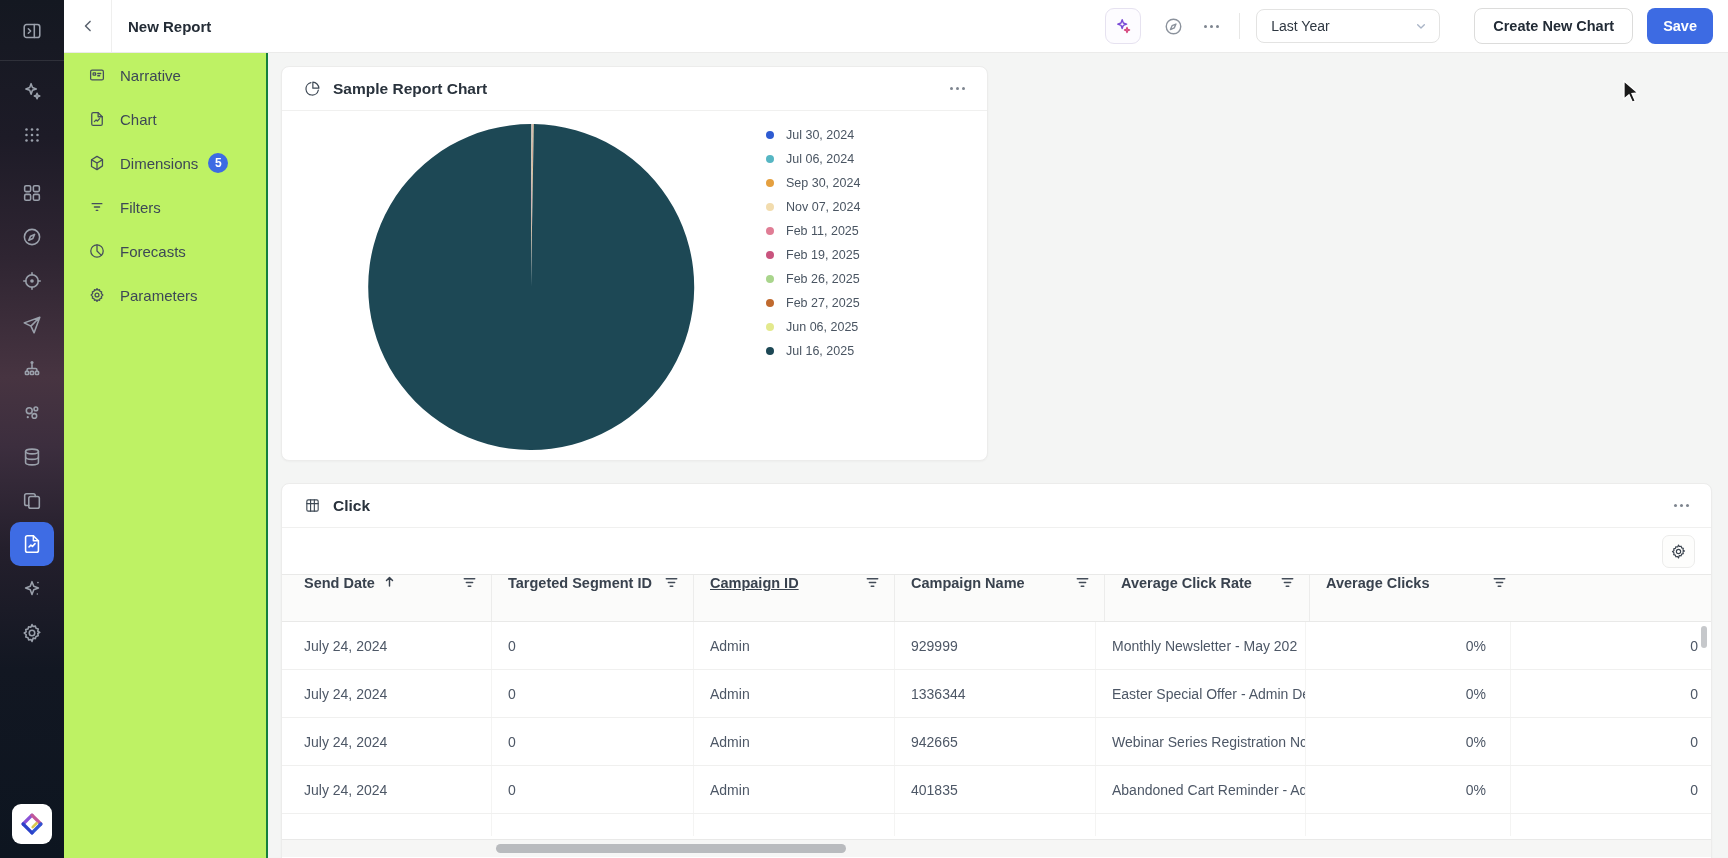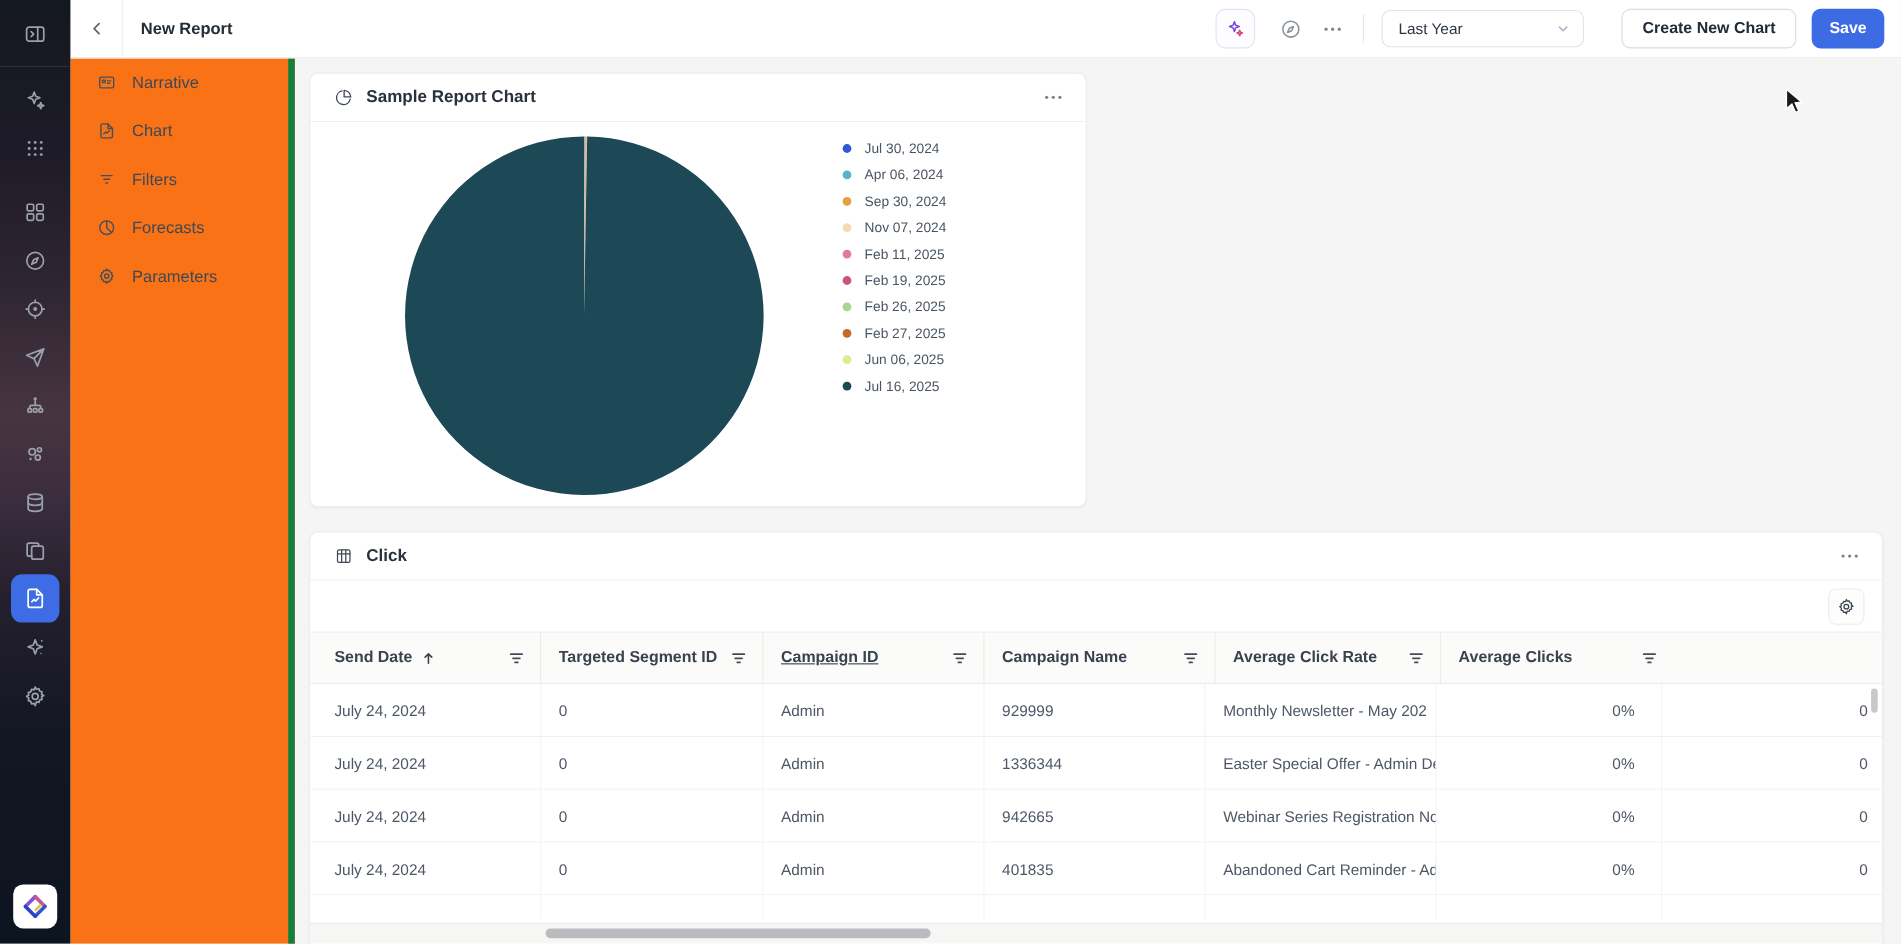--- a/index.html
+++ b/index.html
@@ -42,22 +42,22 @@
   .tb-sep { width:1px; height:26px; background:#e7e7e6; }
   .select { width:184px; height:34px; border:1px solid #e3e3e2; border-radius:8px; background:#fff;
     display:flex; align-items:center; justify-content:space-between; padding:0 10px 0 14px;
     font-size:14px; color:#2e3741; cursor:pointer; }
   .btn-secondary { height:36px; padding:0 18px; border:1px solid #dcdcdb; border-radius:8px; background:#fff;
     font-size:14.5px; font-weight:700; color:#222b36; display:flex; align-items:center; cursor:pointer; }
   .btn-primary { height:36px; padding:0 16px; border:none; border-radius:8px; background:#3d6be3;
     font-size:14.5px; font-weight:700; color:#fff; display:flex; align-items:center; cursor:pointer; }
 
   
-  .subnav { position:absolute; left:64px; top:53px; bottom:0; width:204px; background:#f97316;
-    border-right:6px solid #15803d; z-index:3; }
+  .subnav { position:absolute; left:64px; top:53px; bottom:0; width:204px; background:#bef264;
+    border-right:2px solid #15803d; z-index:3; }
   .nav-item { height:44px; display:flex; align-items:center; padding-left:24px; cursor:pointer;
     font-size:15px; font-weight:500; color:#3d4856; }
   .nav-item svg { width:18px; height:18px; color:#454f5c; margin-right:14px; flex:none; }
   .nav-badge { margin-left:10px; min-width:20px; height:20px; padding:0 6px; border-radius:10px;
     display:flex; align-items:center; justify-content:center; font-size:12px; font-weight:600; color:#fff; }
 
   
   .main { position:absolute; left:268px; top:53px; right:0; bottom:0; background:#f4f5f4; overflow:hidden; }
   .card { position:absolute; background:#fff; border:1px solid #ececeb; border-radius:8px;
     box-shadow:0 1px 2px rgba(20,25,30,0.03); }
@@ -78,21 +78,21 @@
   
   .table-card { left:13px; top:430px; width:1431px; height:420px; border-radius:8px 8px 0 0; overflow:hidden; }
   .table-toolbar { position:relative; height:46px; background:#fff; }
   .gear-btn { position:absolute; right:16px; top:7px; width:33px; height:33px; border:1px solid #ececeb;
     border-radius:7px; background:#fdfdfc; display:flex; align-items:center; justify-content:center;
     color:#39424d; cursor:pointer; }
   .grid-clip { position:relative; width:1431px; overflow:hidden; }
   .grid-inner { width:1440px; }
   .grid-head { display:flex; height:48px; background:#fbfbfa; border-top:1px solid #e9e9e8;
     border-bottom:1px solid #e9e9e8; }
-  .gh-cell { display:flex; align-items:center; padding:0 14px 0 16px; border-right:1px solid #ececeb;
+  .gh-cell { display:flex; align-items:flex-start; padding:0 14px 0 16px; border-right:1px solid #ececeb;
     font-size:14.5px; font-weight:700; color:#39424e; }
   .gh-cell:first-child { padding-left:22px; }
   .gh-cell:last-child { border-right:none; }
   .gh-label { white-space:nowrap; overflow:hidden; }
   .sort-icon { margin-left:8px; color:#39424e; flex:none; }
   .gh-filter { margin-left:auto; color:#434c58; flex:none; cursor:pointer; padding-left:8px; }
   .grid-row { display:flex; height:48px; border-bottom:1px solid #f0f0ef; background:#fff; }
   .gr-cell { display:flex; align-items:center; padding:0 14px 0 16px; border-right:1px solid #f4f4f3;
     font-size:14px; color:#4d5766; white-space:nowrap; overflow:hidden; }
   .gr-cell:first-child { padding-left:22px; }
@@ -312,20 +312,30 @@
             <path d="M13.5 3.5H7a2 2 0 0 0-2 2v13a2 2 0 0 0 2 2h10a2 2 0 0 0 2-2V9z"></path>
             <path d="M13.5 3.5V9H19"></path>
             <path d="M8.5 15.5l2.3-2.3 1.7 1.5 3-3.2"></path>
           </svg>
         </span>
     <span>Chart</span>
       </div>
       <div class="nav-item">
         <span>
           <svg viewBox="0 0 24 24" fill="none" stroke="currentColor" stroke-width="1.7" stroke-linecap="round" stroke-linejoin="round" style="width: 18px; height: 18px; margin-right: 14px; color: rgb(69, 79, 92);">
+            <path d="M12 3.2l7.3 4.2v8.4L12 20.8l-7.3-4.2V7.6z"></path>
+            <path d="M4.9 7.8 12 12l7.1-4.2M12 12v8.5"></path>
+          </svg>
+        </span>
+    <span>Dimensions</span>
+        <span class="nav-badge" style="background: rgb(61, 107, 227);">5</span>
+      </div>
+      <div class="nav-item">
+        <span>
+          <svg viewBox="0 0 24 24" fill="none" stroke="currentColor" stroke-width="1.7" stroke-linecap="round" stroke-linejoin="round" style="width: 18px; height: 18px; margin-right: 14px; color: rgb(69, 79, 92);">
             <path d="M5.5 7.5h13M8.5 12h7M11 16.5h2"></path>
           </svg>
         </span>
     <span>Filters</span>
       </div>
       <div class="nav-item">
         <span>
           <svg viewBox="0 0 24 24" fill="none" stroke="currentColor" stroke-width="1.7" stroke-linecap="round" stroke-linejoin="round" style="width: 18px; height: 18px; margin-right: 14px; color: rgb(69, 79, 92);">
             <circle cx="12" cy="12" r="8.3"></circle>
             <path d="M12 3.7V12l5.8 5.9"></path>
@@ -373,21 +383,21 @@
           <path d="M165 165 L167.46 2.02 A163 163 0 0 1 167.77 2.02 Z" fill="#e3e98d"></path>
           <path d="M165 165 L167.77 2.02 A163 163 0 1 1 165.00 2.00 Z" fill="#1d4855"></path>
         </svg>
       <div class="legend" id="legend">
           <div class="legend-item">
             <span class="legend-dot" style="background:#2e5bd2"></span>
     <span>Jul 30, 2024</span>
           </div>
           <div class="legend-item">
             <span class="legend-dot" style="background:#56b6c3"></span>
-    <span>Apr 06, 2024</span>
+    <span>Jul 06, 2024</span>
           </div>
           <div class="legend-item">
             <span class="legend-dot" style="background:#e5a03f"></span>
     <span>Sep 30, 2024</span>
           </div>
           <div class="legend-item">
             <span class="legend-dot" style="background:#f2dcae"></span>
     <span>Nov 07, 2024</span>
           </div>
           <div class="legend-item">

